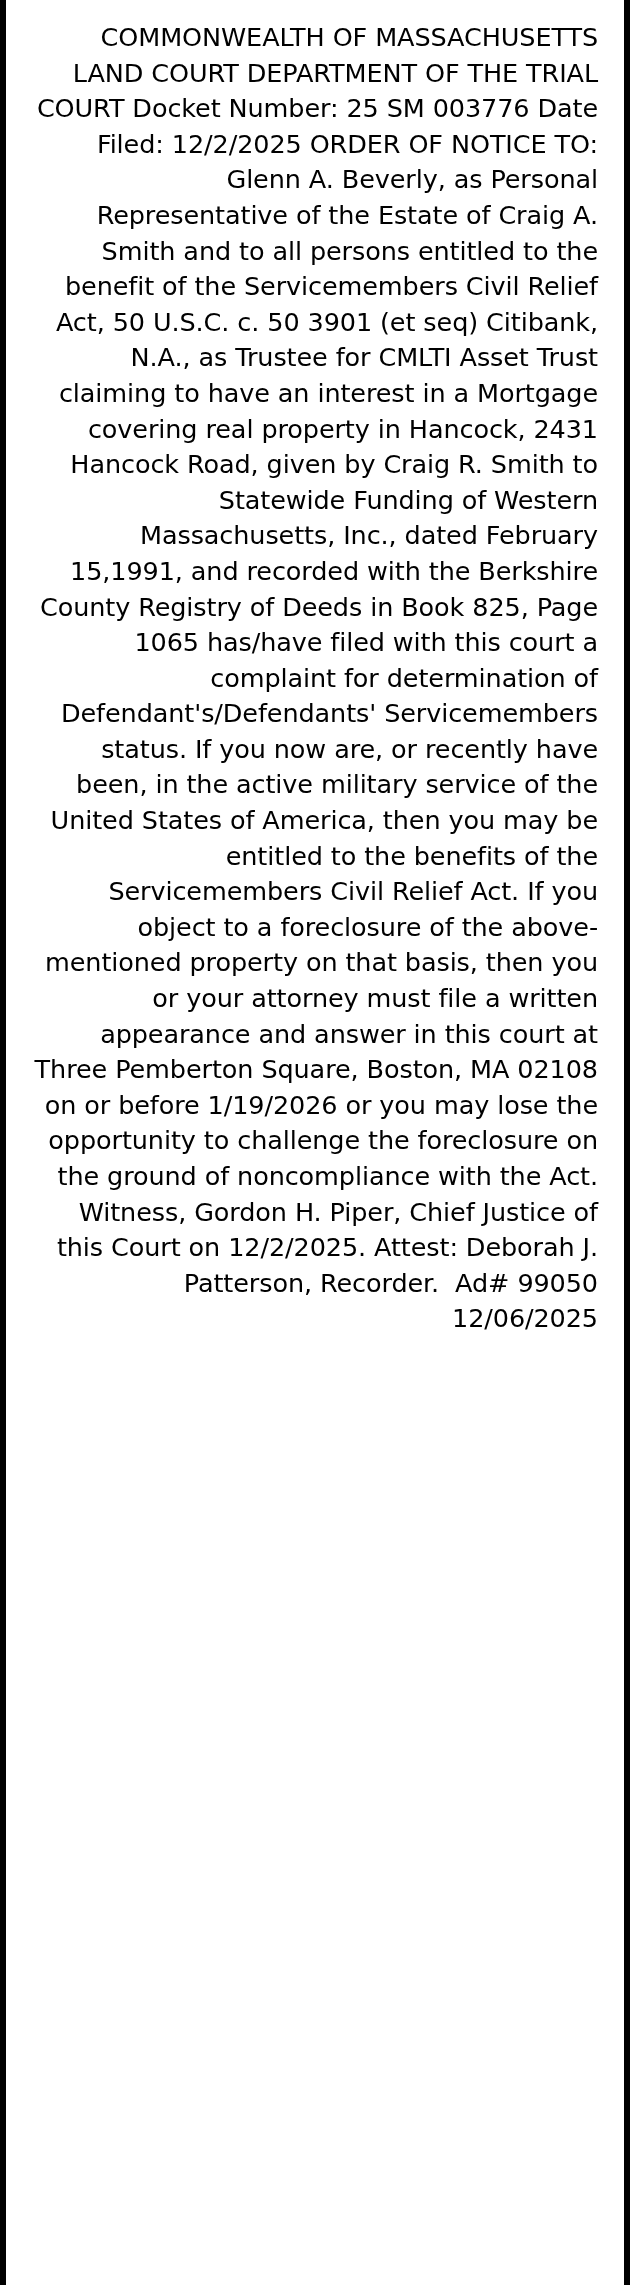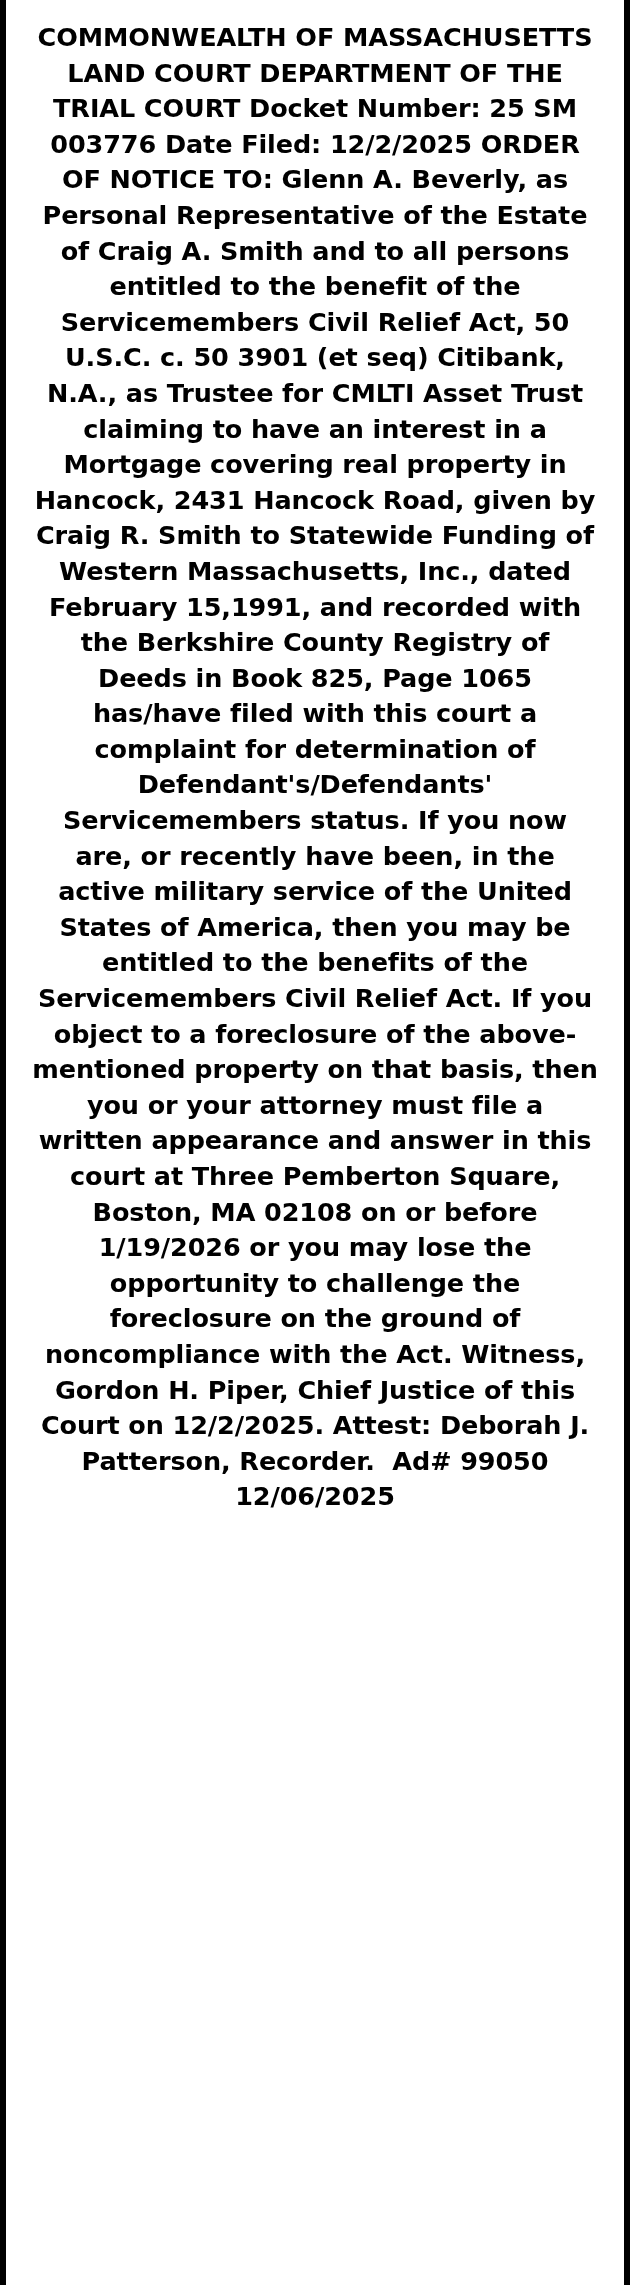--- a/index.html
+++ b/index.html
@@ -27,25 +27,25 @@
     background: #ffffff;
   }
   .notice-body {
     box-sizing: border-box;
     padding: 20px 26px 18px 26px;
     width: 100%;
     height: 100%;
   }
   .notice-text {
     font-family: "DejaVu Sans", "Liberation Sans", sans-serif;
-    font-weight: bold;
+    font-weight: normal;
     font-size: 25.5px;
     line-height: 35.6px;
     color: #000000;
-    text-align: center;
+    text-align: right;
     letter-spacing: -0.1px;
     word-spacing: 0px;
     white-space: pre-wrap;
     margin: 0;
   }
 </style>
 </head>
 <body>
 
 <div id="page">

